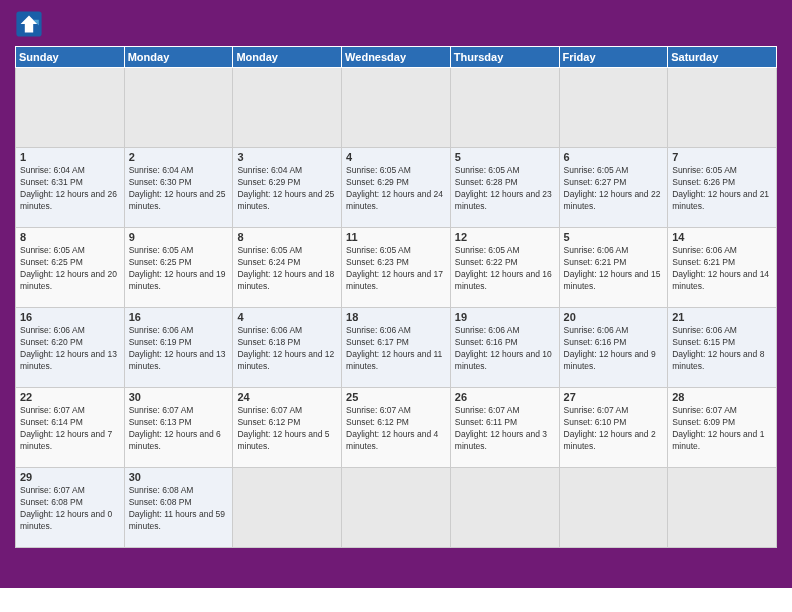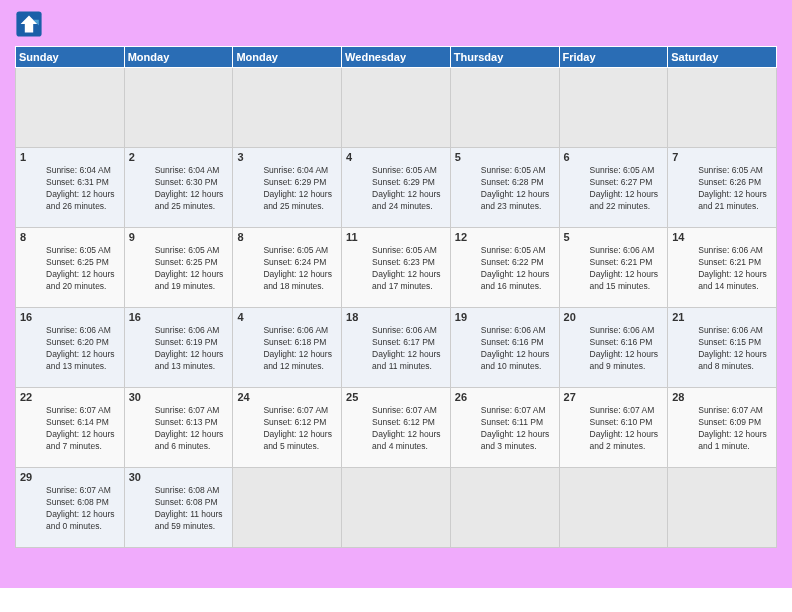--- a/index.html
+++ b/index.html
@@ -7,21 +7,21 @@
       font-family: Arial, sans-serif;
       background: #fff;
       width: 792px;
       height: 612px;
       overflow: hidden;
     }
     .page {
       width: 792px;
       height: 588px;
       padding: 10px 15px;
-      background: #f0abfc;
+      background: #701a75;
     }
     .header {
       display: flex;
       align-items: flex-start;
       justify-content: space-between;
       margin-bottom: 8px;
     }
     .logo {
       display: flex;
       align-items: center;
@@ -82,21 +82,20 @@
       font-size: 11px;
       font-weight: bold;
       display: block;
       margin-bottom: 2px;
     }
     .empty {
       background: #e8e8e8 !important;
     }
     .cell-text {
       line-height: 1.4;
-      margin-left: 26px;
     }
   </style>
 </head>
 <body>
 
 <div class="page">
   <div class="header">
     <div class="logo">
       <svg class="logo-icon" viewBox="0 0 40 40">
         <rect x="2" y="2" width="36" height="36" rx="4" fill="#1a5fa8"></rect>

